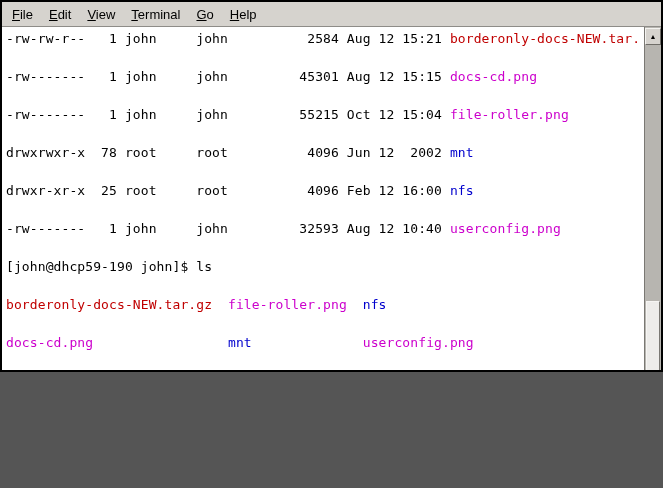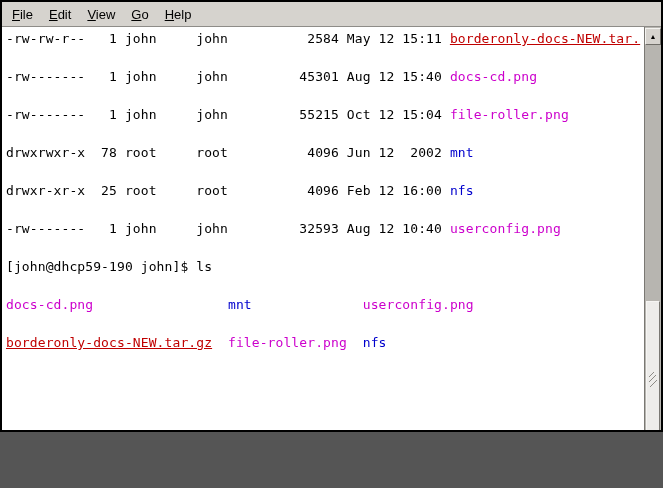--- a/index.html
+++ b/index.html
@@ -1,17 +1,17 @@
 <!DOCTYPE html>
 <html><head>
 <meta charset="utf-8">
 <style>
   html,body { margin:0; padding:0; background:#555; }
   .window {
-    position:relative; width:663px; height:432px; box-sizing:border-box;
+    position:relative; width:663px; height:372px; box-sizing:border-box;
     background:#4c1d95; border:2px solid #000000; overflow:hidden;
     font-family:"Liberation Sans","DejaVu Sans",sans-serif;
   }
   
   .menubar {
     position:absolute; top:0; left:0; right:0; height:24px;
     background:#d6d3ce; border-bottom:1px solid #8e8c88;
     display:flex; align-items:center; padding-left:2px;
   }
   .menu-item {
@@ -25,21 +25,21 @@
     background:#ffffff; overflow:hidden;
   }
   pre.term-text {
     margin:0; padding:2px 0 0 4px;
     font-family:"DejaVu Sans Mono","Liberation Mono",monospace;
     font-size:13px; line-height:19px; letter-spacing:0.1px;
     color:#000;
   }
   .term-line { height:19px; white-space:pre; }
   [data-color="default"] { color:#000000; }
-  [data-color="red"]     { color:#C00000;text-decoration:underline; }
+  [data-color="red"]     { color:#C00000; }
   [data-color="magenta"] { color:#CC00CC; }
   [data-color="blue"]    { color:#0000CD; }
   
   .scrollbar {
     position:absolute; top:25px; right:0; bottom:0; width:17px;
     background:#b7b5b0; border-left:1px solid #7a7873; box-sizing:border-box;
   }
   .sb-btn {
     position:absolute; left:0; width:16px; height:17px; box-sizing:border-box;
     background:#d6d3ce;
@@ -59,35 +59,36 @@
 </style>
 </head>
 <body>
 
 <div class="window">
 
   <div class="menubar">
     <div class="menu-item"><span class="mnemonic">F</span><span>ile</span></div>
     <div class="menu-item"><span class="mnemonic">E</span><span>dit</span></div>
     <div class="menu-item"><span class="mnemonic">V</span><span>iew</span></div>
+    <div class="menu-item"><span class="mnemonic">T</span><span>erminal</span></div>
     <div class="menu-item"><span class="mnemonic">G</span><span>o</span></div>
     <div class="menu-item"><span class="mnemonic">H</span><span>elp</span></div>
   </div>
 
   <div class="terminal">
     <pre class="term-text">
-<div class="term-line"><span data-color="default">-rw-rw-r--   1 john     john          2584 May 12 15:11 </span><span data-color="red">borderonly-docs-NEW.tar.</span></div>
-<div class="term-line"><span data-color="default">-rw-------   1 john     john         45301 Aug 12 15:40 </span><span data-color="magenta">docs-cd.png</span></div>
+<div class="term-line"><span data-color="default">-rw-rw-r--   1 john     john          2584 Aug 12 15:21 </span><span data-color="red">borderonly-docs-NEW.tar.</span></div>
+<div class="term-line"><span data-color="default">-rw-------   1 john     john         45301 Aug 12 15:15 </span><span data-color="magenta">docs-cd.png</span></div>
 <div class="term-line"><span data-color="default">-rw-------   1 john     john         55215 Oct 12 15:04 </span><span data-color="magenta">file-roller.png</span></div>
 <div class="term-line"><span data-color="default">drwxrwxr-x  78 root     root          4096 Jun 12  2002 </span><span data-color="blue">mnt</span></div>
 <div class="term-line"><span data-color="default">drwxr-xr-x  25 root     root          4096 Feb 12 16:00 </span><span data-color="blue">nfs</span></div>
 <div class="term-line"><span data-color="default">-rw-------   1 john     john         32593 Aug 12 10:40 </span><span data-color="magenta">userconfig.png</span></div>
 <div class="term-line"><span data-color="default">[john@dhcp59-190 john]$ ls</span></div>
+<div class="term-line"><span data-color="red">borderonly-docs-NEW.tar.gz</span><span data-color="default">  </span><span data-color="magenta">file-roller.png</span><span data-color="default">  </span><span data-color="blue">nfs</span></div>
 <div class="term-line"><span data-color="magenta">docs-cd.png</span><span data-color="default">                 </span><span data-color="blue">mnt</span><span data-color="default">              </span><span data-color="magenta">userconfig.png</span></div>
-<div class="term-line"><span data-color="red">borderonly-docs-NEW.tar.gz</span><span data-color="default">  </span><span data-color="magenta">file-roller.png</span><span data-color="default">  </span><span data-color="blue">nfs</span></div>
 <div class="term-line"></div>
 </pre>
   </div>
 
   <div class="scrollbar">
     <div class="sb-btn up">
         <span>▲</span>
       </div>
     <div class="sb-thumb">
       <svg class="grip" width="10" height="17" viewBox="0 0 10 17">

